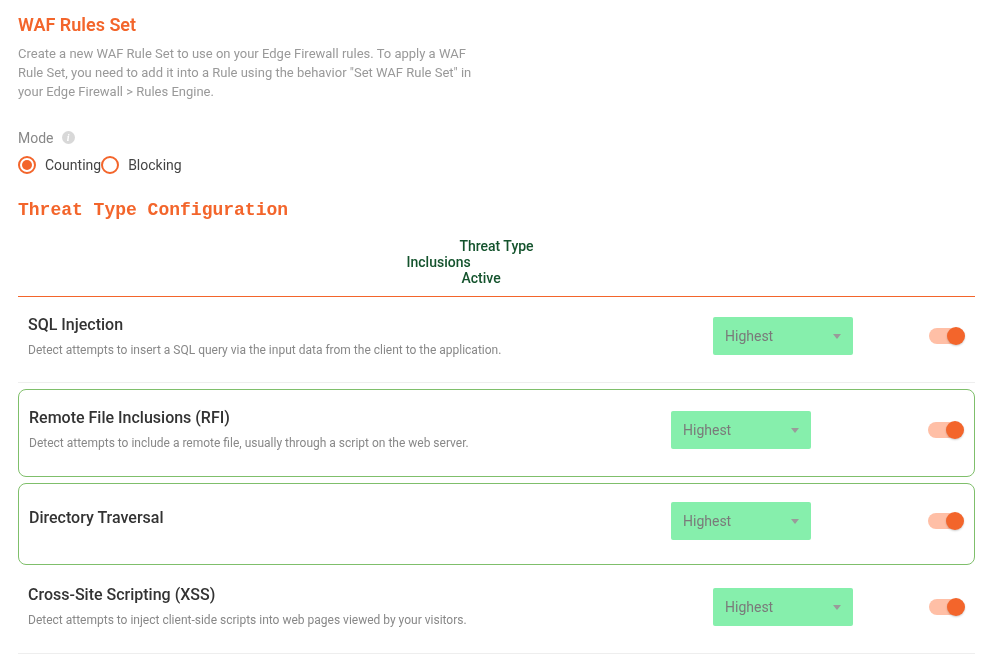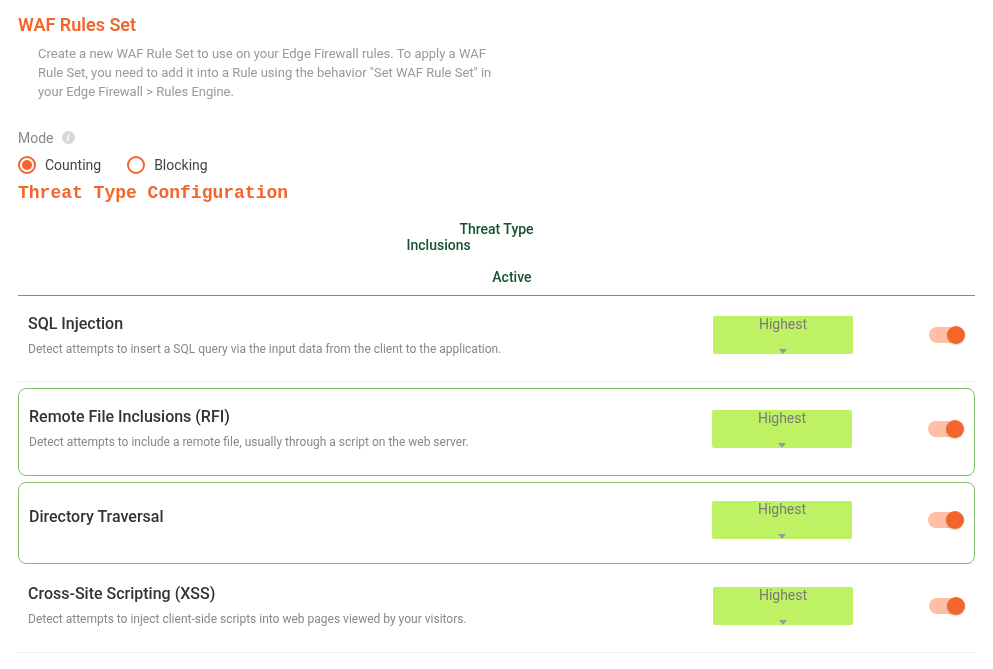--- a/index.html
+++ b/index.html
@@ -1,46 +1,46 @@
 <!DOCTYPE html>
 <html><head>
 <meta charset="utf-8">
 <style>
   * { box-sizing: border-box; margin: 0; padding: 0; }
   html, body { width: 993px; height: 669px; font-family: -apple-system, BlinkMacSystemFont, "Segoe UI", Roboto, "Helvetica Neue", Arial, sans-serif; background: #fff; color: #333; }
   .page { padding: 14px 18px 0 18px; }
 
   .page-title { color: #f3652b; font-size: 18px; font-weight: 600; margin-bottom: 10px; }
-  .page-desc  { color: #999; font-size: 13px; line-height: 1.45; max-width: 470px; margin-bottom: 28px; margin-left: 20px; }
+  .page-desc  { color: #999; font-size: 13px; line-height: 1.45; max-width: 470px; margin-bottom: 28px; }
 
-  .mode-row { margin-bottom: 9px; }
+  .mode-row { margin-bottom: 26px; }
   .mode-label-line { display: flex; align-items: center; gap: 8px; margin-bottom: 10px; }
   .mode-label { color: #888; font-size: 14px; }
   .info-icon { width: 13px; height: 13px; border-radius: 50%; background: #d8d8d8; color: #fff; font-size: 10px; font-weight: bold; display: flex; align-items: center; justify-content: center; font-style: italic; font-family: Georgia, serif; }
-  .radio-group { display: flex; gap: 26px; align-items: center; }
+  .radio-group { display: flex; align-items: center; }
   .radio-item { display: flex; align-items: center; gap: 9px; cursor: pointer; }
   .radio-outer { width: 18px; height: 18px; border: 2px solid #f3652b; border-radius: 50%; display: flex; align-items: center; justify-content: center; }
   .radio-inner { width: 10px; height: 10px; background: #f3652b; border-radius: 50%; }
   .radio-label { color: #444; font-size: 14px; }
 
   .section-title { color: #f3652b; font-size: 18px; font-weight: 600; margin-bottom: 18px; font-family: Liberation Mono, monospace; }
 
   .table-head { display: flex; align-items: center; color: #14532d; font-size: 14px; font-weight: 500; border-bottom: 1px solid #f3652b; padding-bottom: 10px; flex-direction: column; }
   .col-threat { flex: 1; }
   .col-sens   { width: 180px; }
-  .col-active { width: 70px; text-align: right; margin-top: 16px; }
+  .col-active { width: 70px; text-align: left; }
 
   .threat-row { display: flex; align-items: center; padding: 18px 12px 24px 10px; border-bottom: 1px solid #eee; }
-  .threat-row.highlight { border: 1px solid #7fbf6b; border-radius: 8px; margin-top: 6px; margin-bottom: 2px; }
+  .threat-row.highlight { border: 1px solid #7fbf6b; border-radius: 8px; margin-top: 6px; margin-bottom: 2px; gap: 41px; }
   .threat-text { flex: 1; padding-right: 20px; }
   .threat-name { color: #333; font-size: 16px; font-weight: 500; margin-bottom: 8px; }
   .threat-desc { color: #888; font-size: 12px; line-height: 1.4; }
 
   .sens-cell { width: 180px; }
-  .select-box { width: 140px; height: 38px; background: #bef264; border-radius: 2px; display: flex; align-items: center; justify-content: space-between; padding: 0 12px; color: #7a7a7a; font-size: 14px; cursor: pointer; flex-direction: column; }
+  .select-box { width: 140px; height: 38px; background: #86efac; border-radius: 2px; display: flex; align-items: center; justify-content: space-between; padding: 0 12px; color: #7a7a7a; font-size: 14px; cursor: pointer; }
   .caret { width: 0; height: 0; border-left: 4px solid transparent; border-right: 4px solid transparent; border-top: 5px solid #9a9a9a; }
 
   .active-cell { width: 70px; display: flex; justify-content: flex-end; }
   .toggle { width: 34px; height: 16px; border-radius: 10px; position: relative; cursor: pointer; }
   .toggle.on { background: #ffbfa6; }
   .toggle .knob { position: absolute; width: 18px; height: 18px; border-radius: 50%; top: -1px; background: #f3652b; box-shadow: 0 1px 2px rgba(0,0,0,.2); }
   .toggle.on .knob { right: -2px; }
 </style>
 </head>
 <body>

